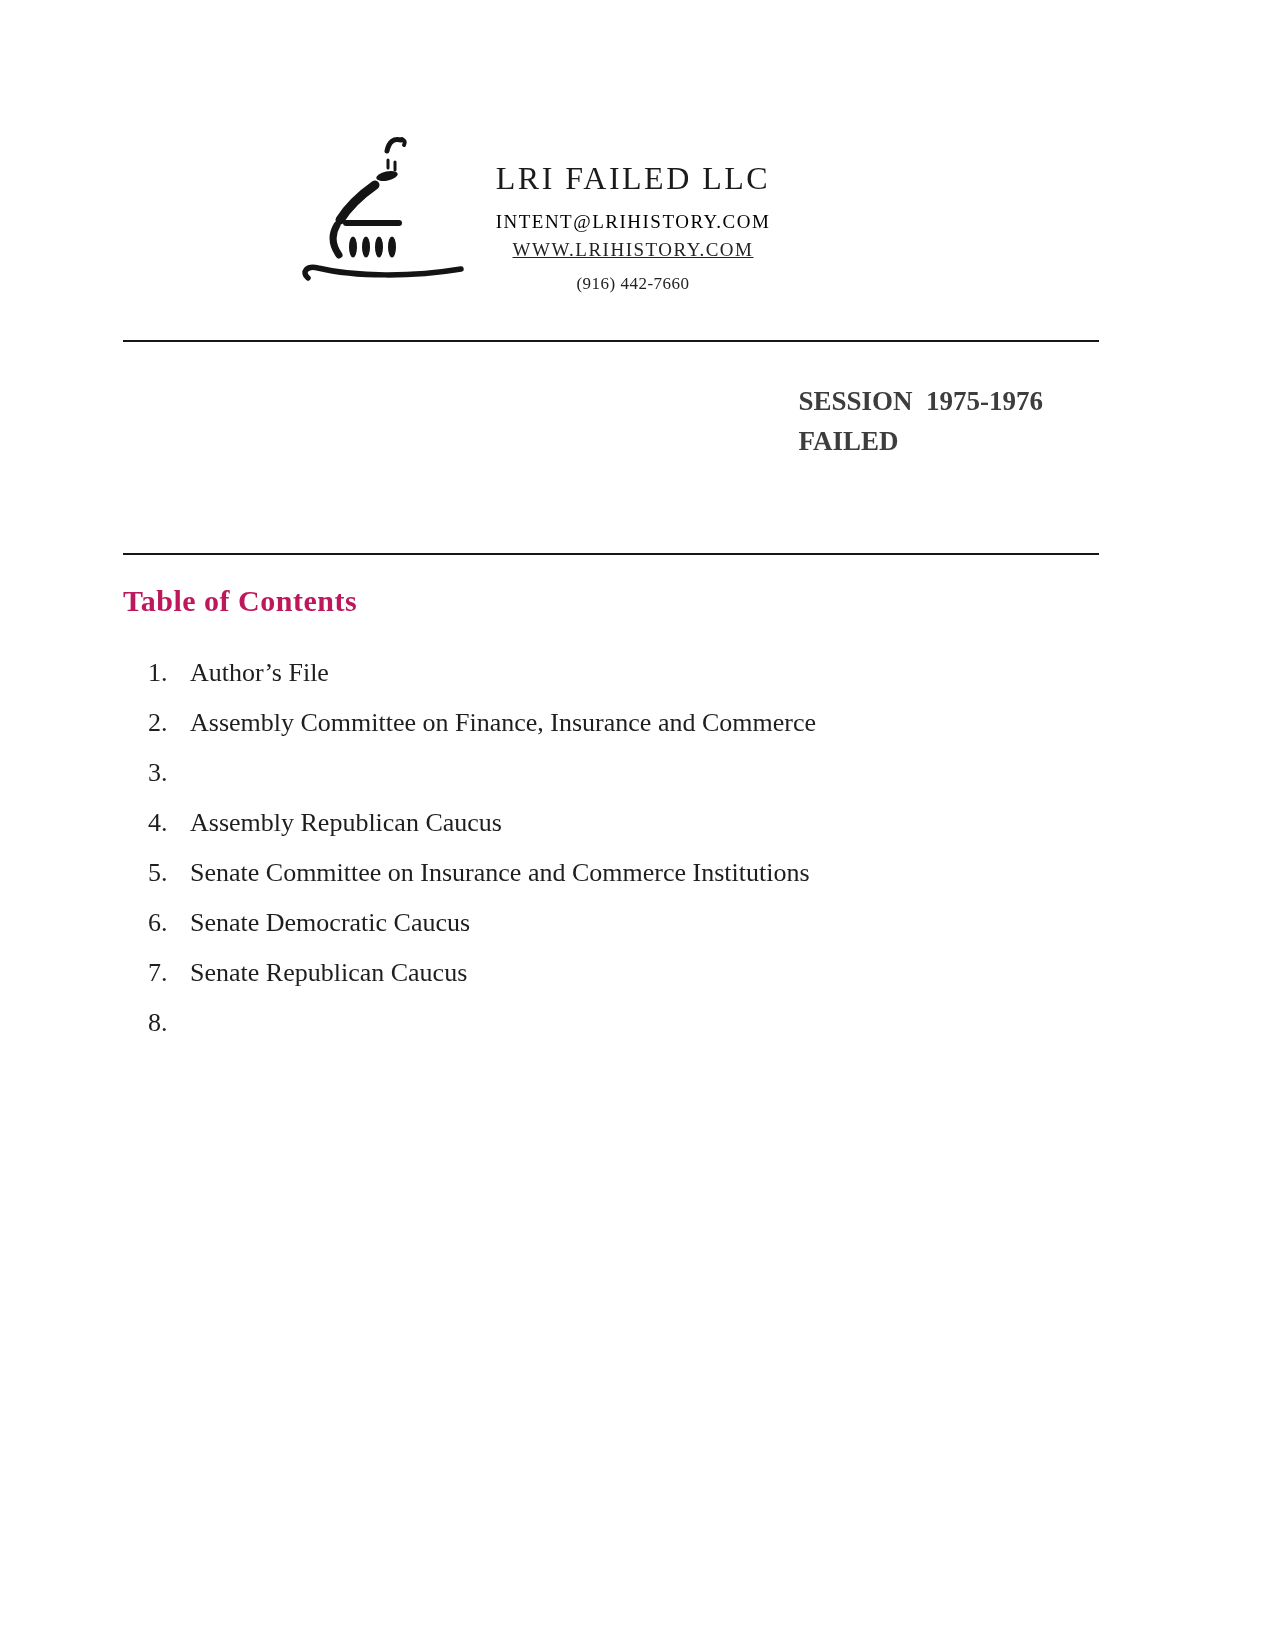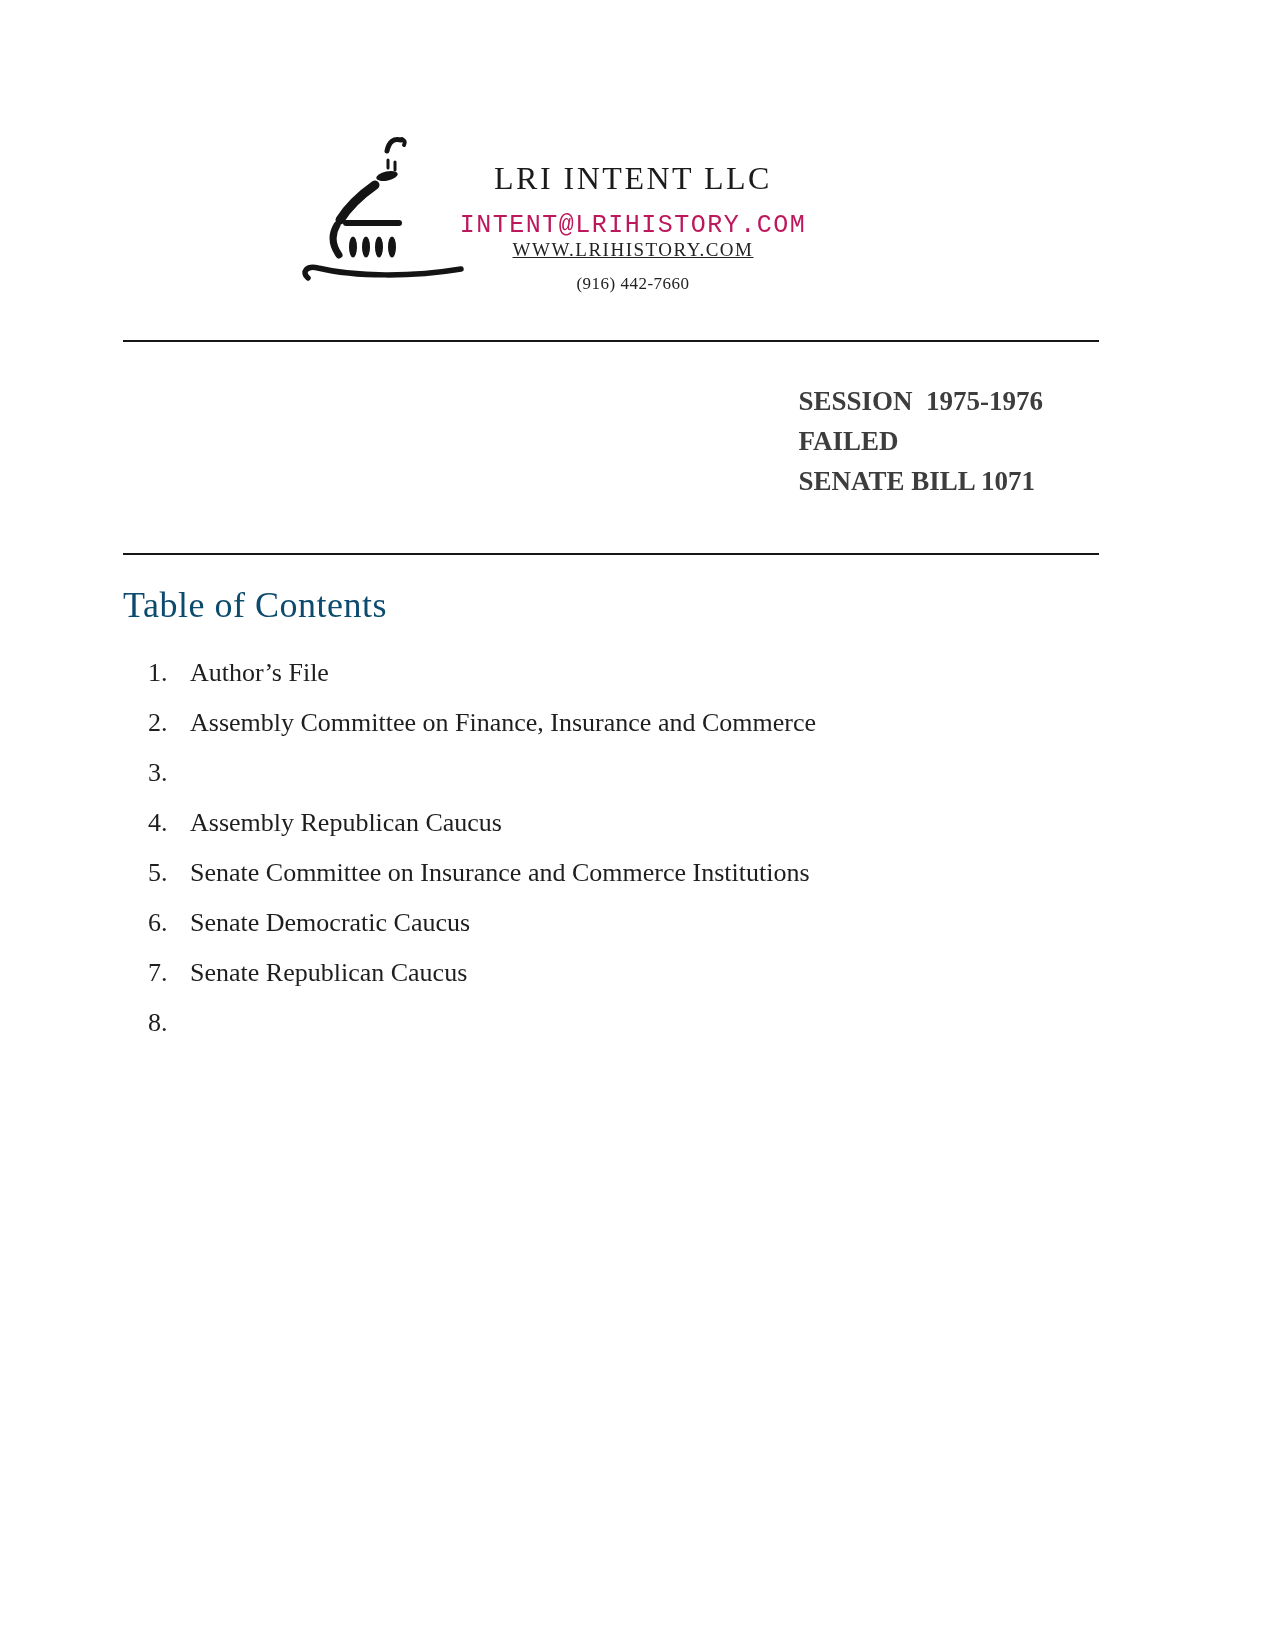--- a/index.html
+++ b/index.html
@@ -34,24 +34,23 @@
     left: 0; right: 0;
     top: 160px;
     font-size: 32px;
     letter-spacing: 2.5px;
     color: #1b1b1b;
   }
   .email {
     position: absolute;
     left: 0; right: 0;
     top: 211px;
-    font-size: 25px;
+    font-size: 19px;
     letter-spacing: 1.5px;
-    color: #be185d;
-    font-family: Liberation Mono, monospace;
+    color: #000000;
   }
   .website {
     position: absolute;
     left: 0; right: 0;
     top: 239px;
     font-size: 19px;
     letter-spacing: 1.5px;
     color: #222222;
     text-decoration: underline;
   }
@@ -87,24 +86,24 @@
     line-height: 40px;
     color: #3d3d3d;
   }
   .bill-info div { white-space: pre-wrap; }
 
   
   .toc-title {
     position: absolute;
     left: 123px;
     top: 584px;
-    font-size: 36px;
-    font-weight: normal;
+    font-size: 30px;
+    font-weight: bold;
     letter-spacing: 0.5px;
-    color: #0c4a6e;
+    color: #be185d;
   }
   .toc-list {
     position: absolute;
     left: 148px;
     top: 648px;
     font-size: 26px;
     color: #1e1e1e;
   }
   .toc-item {
     display: flex;
@@ -142,33 +141,32 @@
       <ellipse cx="60" cy="117" rx="4" ry="10.5" fill="#141414" stroke="none"></ellipse>
       <ellipse cx="73" cy="117" rx="4" ry="10.5" fill="#141414" stroke="none"></ellipse>
       <ellipse cx="86" cy="117" rx="4" ry="10.5" fill="#141414" stroke="none"></ellipse>
       <ellipse cx="99" cy="117" rx="4" ry="10.5" fill="#141414" stroke="none"></ellipse>
 
       <path d="M15,148 C8,142 14,135 25,138 C62,147 120,147 168,139" stroke-width="5.5"></path>
     </g>
   </svg>
 
   <div class="header-text">
-    <div class="company">LRI INTENT LLC</div>
+    <div class="company">LRI FAILED LLC</div>
     <div class="email">INTENT@LRIHISTORY.COM</div>
     <div class="website">WWW.LRIHISTORY.COM</div>
     <div class="phone">(916) 442-7660</div>
   </div>
 
   <div class="rule rule-top"></div>
   <div class="rule rule-bottom"></div>
 
   <div class="bill-info">
     <div>SESSION  1975-1976</div>
     <div>FAILED</div>
-    <div>SENATE BILL 1071</div>
   </div>
 
   <div class="toc-title">Table of Contents</div>
 
   <div class="toc-list">
     <div class="toc-item">
       <span class="num">1.</span>
       <span class="label">Author’s File</span>
     </div>
     <div class="toc-item">

